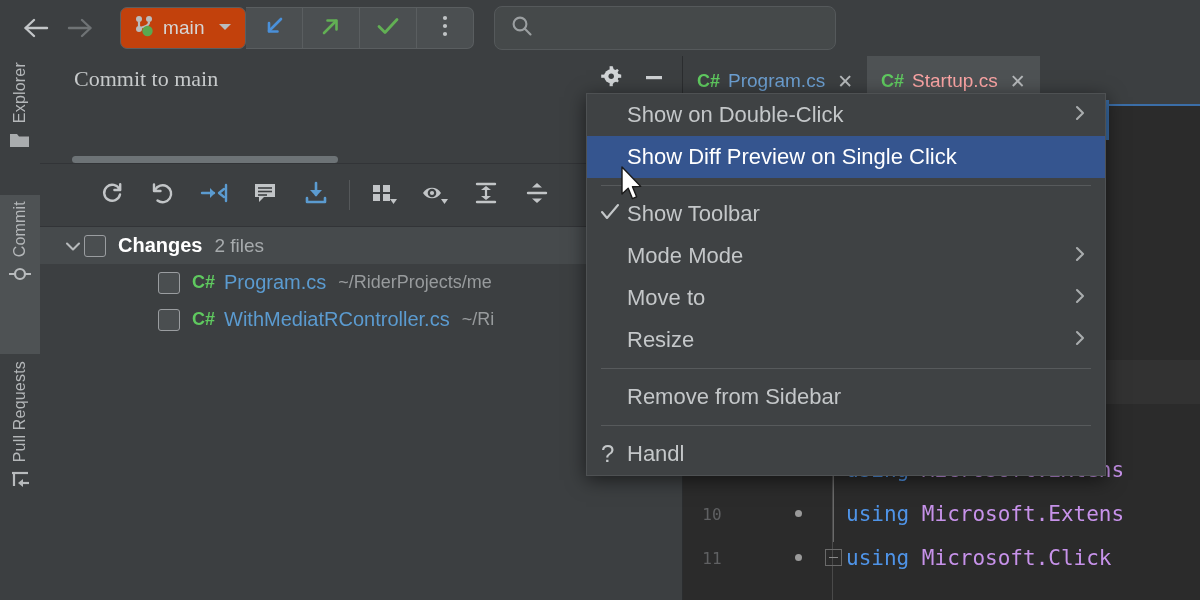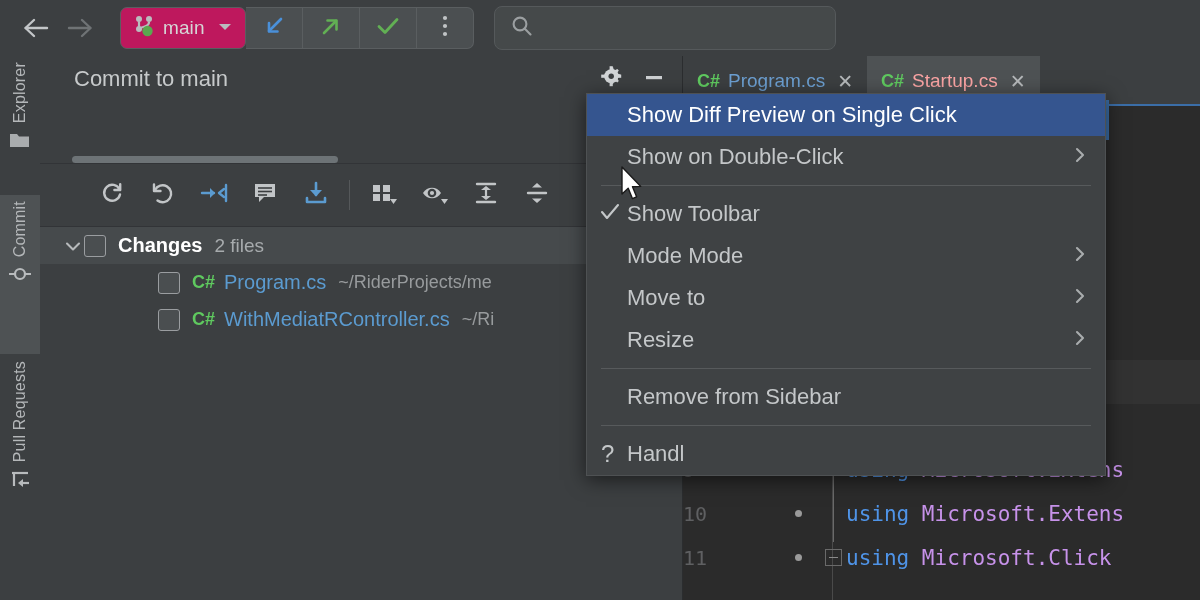--- a/index.html
+++ b/index.html
@@ -15,21 +15,21 @@
   .topbar{
     position:absolute;left:0;top:0;width:1200px;height:56px;
     background:#3c3f41;display:flex;align-items:center;
   }
   .navbtn{
     width:44px;height:44px;display:flex;align-items:center;justify-content:center;
   }
   .navbtn svg{display:block;}
   .branch-widget{
     margin-left:18px;height:40px;display:flex;align-items:center;
-    background:#be185d;border:1px solid #5a5e60;border-radius:7px;
+    background:#c2410c;border:1px solid #5a5e60;border-radius:7px;
     padding:0 12px 0 12px;gap:8px;
   }
   .branch-name{color:#d6d6d6;font-size:19px;letter-spacing:.1px;}
   .vcsbtn{
     width:56px;height:40px;display:flex;align-items:center;justify-content:center;
     background:#4b4f51;border:1px solid #5a5e60;border-left:none;
   }
   .vcsgroup{display:flex;align-items:center;height:40px;}
   .vcsgroup .vcsbtn:last-child{border-radius:0 7px 7px 0;}
   .search-box{
@@ -58,21 +58,21 @@
   .rail-ico{margin-bottom:8px;}
 
   
   .commitwin{
     position:absolute;left:40px;top:56px;width:642px;height:544px;
     background:#3c3f41;border-right:1px solid #2b2d2f;
   }
   .cw-header{
     position:relative;height:46px;display:flex;align-items:center;
   }
-  .cw-title{color:#c7cacb;font-size:22px;margin-left:34px;}
+  .cw-title{color:#c7cacb;font-size:22px;margin-left:34px;font-family:Liberation Serif, serif;}
   .cw-header-actions{
     position:absolute;right:10px;top:0;height:46px;display:flex;align-items:center;gap:6px;
   }
   .hbtn{width:36px;height:36px;display:flex;align-items:center;justify-content:center;}
   .cw-underline{
     position:absolute;left:32px;top:100px;width:266px;height:7px;
     background:#6d7376;border-radius:4px;
   }
   .cw-divider{position:absolute;left:0;top:107px;width:642px;height:1px;background:#323437;}
   .cw-toolbar{
@@ -108,21 +108,21 @@
   .etab .tname.inact{color:#fca5a5;}
   .tclose{color:#b6b9bb;font-size:19px;margin-left:4px;}
   .tabaccent{position:absolute;left:420px;top:48px;width:97px;height:3px;background:#3b6ea8;}
 
   .code{
     position:absolute;left:0;top:50px;width:517px;height:494px;background:#2b2b2b;
     font-family:"DejaVu Sans Mono", monospace;font-size:21px;
   }
   .cline{position:absolute;left:0;height:44px;display:flex;align-items:center;white-space:nowrap;}
   .lnum{
-    position:absolute;left:0;width:58px;text-align:left;color:#5f6062;font-size:20px;
+    position:absolute;left:0;width:58px;text-align:center;color:#5f6062;font-size:16px;
     font-family:"DejaVu Sans Mono", monospace;
   }
   .gutterline{position:absolute;left:149px;top:0;width:1px;height:494px;background:#4a4a4a;}
   .codetext{position:absolute;left:163px;white-space:nowrap;}
   .kw{color:#4f94e8;}
   .ns{color:#c792ea;}
   .gdot{position:absolute;left:112px;width:7px;height:7px;border-radius:50%;background:#9a9a9a;}
   .curlinehl{position:absolute;left:0;width:517px;height:44px;background:#323232;}
   .foldmark{
     position:absolute;left:142px;width:17px;height:17px;border:1.4px solid #6a6a6a;
@@ -500,31 +500,31 @@
       <div class="foldstem" style="top:300px;height:136px"></div>
       <div class="foldmark" style="top:443px"></div>
     </div>
   </div>
 
   <div class="scrollthumb"></div>
   <div class="vscroll"></div>
 
   <div class="ctxmenu">
 
-    <div class="mi hl">
-      <span class="mlabel">Show Diff Preview on Single Click</span>
-    </div>
-
     <div class="mi">
       <span class="mlabel">Show on Double-Click</span>
       <span class="marrow">
         <svg width="14" height="20" viewBox="0 0 14 20">
             <path d="M4 4 L10 10 L4 16" stroke="#a9acae" stroke-width="2.1" fill="none" stroke-linecap="round" stroke-linejoin="round"></path>
           </svg>
       </span>
+    </div>
+
+    <div class="mi hl">
+      <span class="mlabel">Show Diff Preview on Single Click</span>
     </div>
 
     <div class="msep"></div>
 
     <div class="mi">
       <span class="mcheck">
         <svg width="22" height="20" viewBox="0 0 22 20">
             <path d="M3 10 L8 16 L19 3" stroke="#c4c7c9" stroke-width="2.1" fill="none" stroke-linecap="round" stroke-linejoin="round"></path>
           </svg>
       </span>

